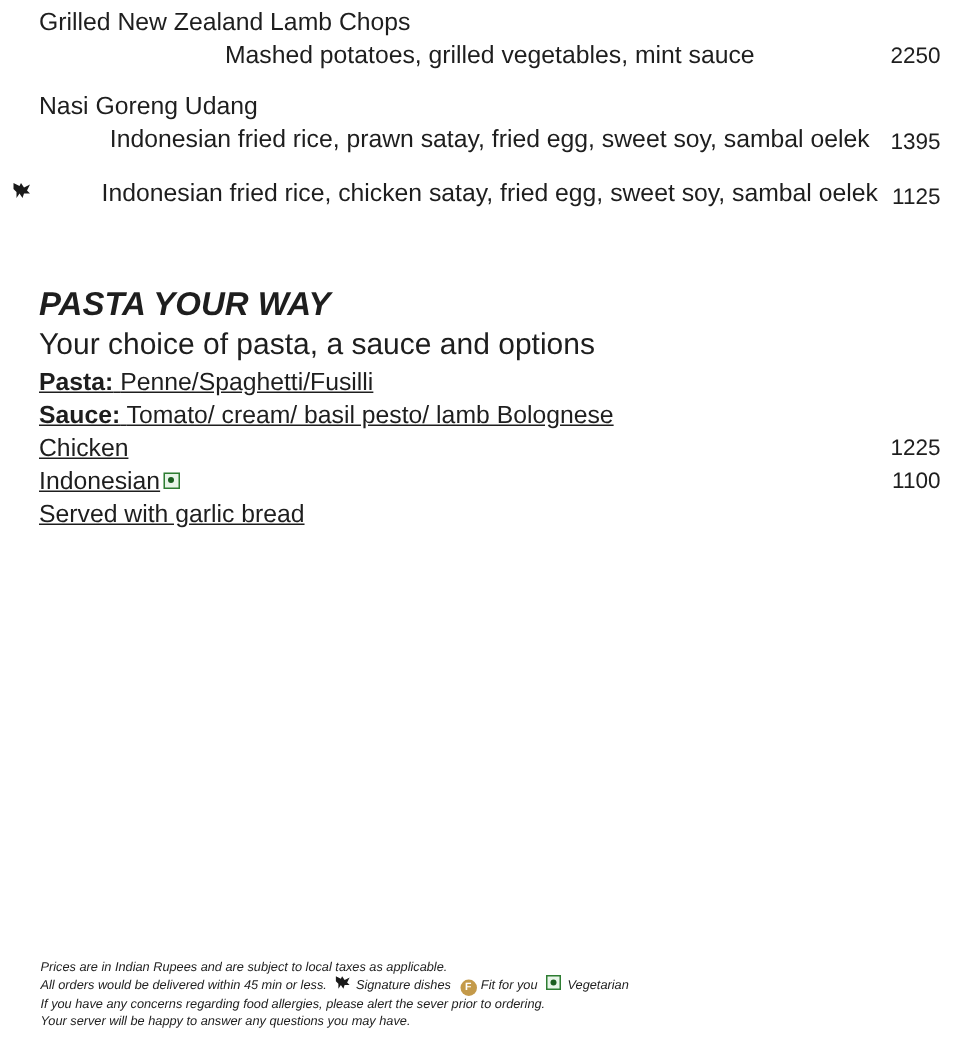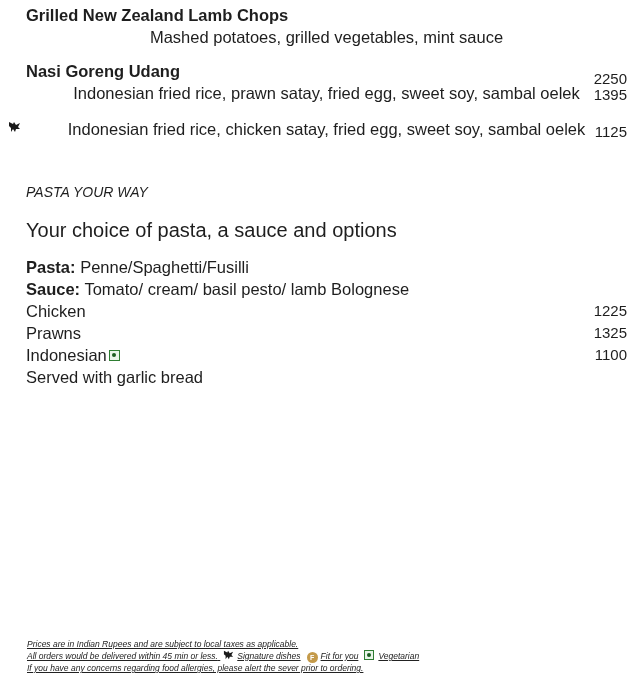--- a/index.html
+++ b/index.html
@@ -1,46 +1,46 @@
 <!DOCTYPE html>
 <html><head>
 <meta charset="utf-8">
 <style>
   html, body { margin: 0; padding: 0; }
   body {
     width: 643px; height: 700px; background: #ffffff; position: relative;
     font-family: "Liberation Sans", sans-serif; color: #1e1e1e; overflow: hidden;
   }
   .item { position: absolute; left: 26px; right: 16px; }
-  .item-name { font-weight: bold; font-size: 16.5px; line-height: 20px; }
+  .item-name { font-weight: normal; font-size: 16.5px; line-height: 20px; }
   .item-desc { font-size: 16.5px; line-height: 20px; margin-top: 2px; text-align: center; }
   .price { position: absolute; right: 0; font-size: 15px; line-height: 20px; }
   .sig-icon { position: absolute; left: -18px; top: 4px; width: 13px; height: 12px; }
-  .section-title { position: absolute; left: 26px; top: 180px; font-weight: normal; font-style: italic; font-size: 14px; line-height: 24px; }
+  .section-title { position: absolute; left: 26px; top: 191px; font-weight: bold; font-style: italic; font-size: 22px; line-height: 24px; }
   .section-sub { position: absolute; left: 26px; top: 220px; font-size: 20px; line-height: 20px; }
-  .pasta { position: absolute; left: 26px; right: 16px; top: 256px; font-size: 16.5px; line-height: 22px; }
+  .pasta { position: absolute; left: 26px; right: 16px; top: 244px; font-size: 16.5px; line-height: 22px; text-decoration: underline; }
   .pasta-line { position: relative; height: 22px; }
   .pasta-line b { font-weight: bold; }
   .pasta-line .price { top: 1px; margin-left: 12px; }
   .veg-icon { display: inline-block; width: 11px; height: 11px; border: 1.5px solid #2e7d32; position: relative; vertical-align: 0px; margin-left: 2px; box-sizing: border-box; background: #e8f5e9; }
   .veg-icon::after { content: ""; position: absolute; left: 2px; top: 2px; width: 4px; height: 4px; border-radius: 50%; background: #1b5e20; }
   .footer { position: absolute; left: 27px; top: 639px; font-size: 8.5px; line-height: 11px; font-style: italic; color: #222; }
-  .footer .row { white-space: nowrap; text-decoration: underline; }
+  .footer .row { white-space: nowrap; }
   .fit-icon { display: inline-block; width: 11px; height: 11px; border-radius: 50%; background: #c49a4a; color: #fff; font-size: 7px; font-weight: bold; font-style: normal; text-align: center; line-height: 11px; vertical-align: -1px; margin: 0 3px 0 6px; }
   .footer .veg-icon { width: 10px; height: 10px; vertical-align: -1px; margin: 0 4px 0 6px; }
   .footer .sig-inline { display: inline-block; width: 11px; height: 10px; vertical-align: -1px; margin: 0 3px 0 3px; }
 </style>
 </head>
 <body>
 
 <div class="item" style="top:5px;">
   <div class="item-name">Grilled New Zealand Lamb Chops</div>
   <div style="position:relative;">
     <div class="item-desc">Mashed potatoes, grilled vegetables, mint sauce</div>
-    <span class="price" style="top:1px;margin-top:41px;">2250</span>
+    <span class="price" style="top:1px;">2250</span>
   </div>
 </div>
 
 <div class="item" style="top:61px;">
   <div class="item-name">Nasi Goreng Udang</div>
   <div style="position:relative;">
     <div class="item-desc">Indonesian fried rice, prawn satay, fried egg, sweet soy, sambal oelek</div>
     <span class="price" style="top:2px;">1395</span>
   </div>
 </div>
@@ -65,34 +65,31 @@
   </div>
   <div class="pasta-line">
     <b>Sauce:</b>
     <span>Tomato/ cream/ basil pesto/ lamb Bolognese</span>
   </div>
   <div class="pasta-line">
     <span>Chicken</span>
     <span class="price">1225</span>
   </div>
   <div class="pasta-line">
-    <span>Prawns</span>
-    <span class="price">1325</span>
-  </div>
-  <div class="pasta-line">
     <span>Indonesian</span><span class="veg-icon"></span>
     <span class="price">1100</span>
   </div>
   <div class="pasta-line">
     <span>Served with garlic bread</span>
   </div>
 </div>
 
 <div class="footer">
   <div class="row">Prices are in Indian Rupees and are subject to local taxes as applicable.</div>
   <div class="row">
     <span>All orders would be delivered within 45 min or less.</span>
     <svg class="sig-inline" viewBox="0 0 13 12">
       <path d="M1 1 L5 3 L6 1 L8 4 L12 2 L10 6 L12 8 L8 8 L7 11 L5 8 L3 11 L3 7 L1 5 Z" fill="#1a1a1a"></path>
     </svg><span>Signature dishes</span><span class="fit-icon">F</span><span>Fit for you</span><span class="veg-icon"></span><span>Vegetarian</span>
   </div>
   <div class="row">If you have any concerns regarding food allergies, please alert the sever prior to ordering.</div>
+  <div class="row">Your server will be happy to answer any questions you may have.</div>
 </div>
 
 </body></html>

